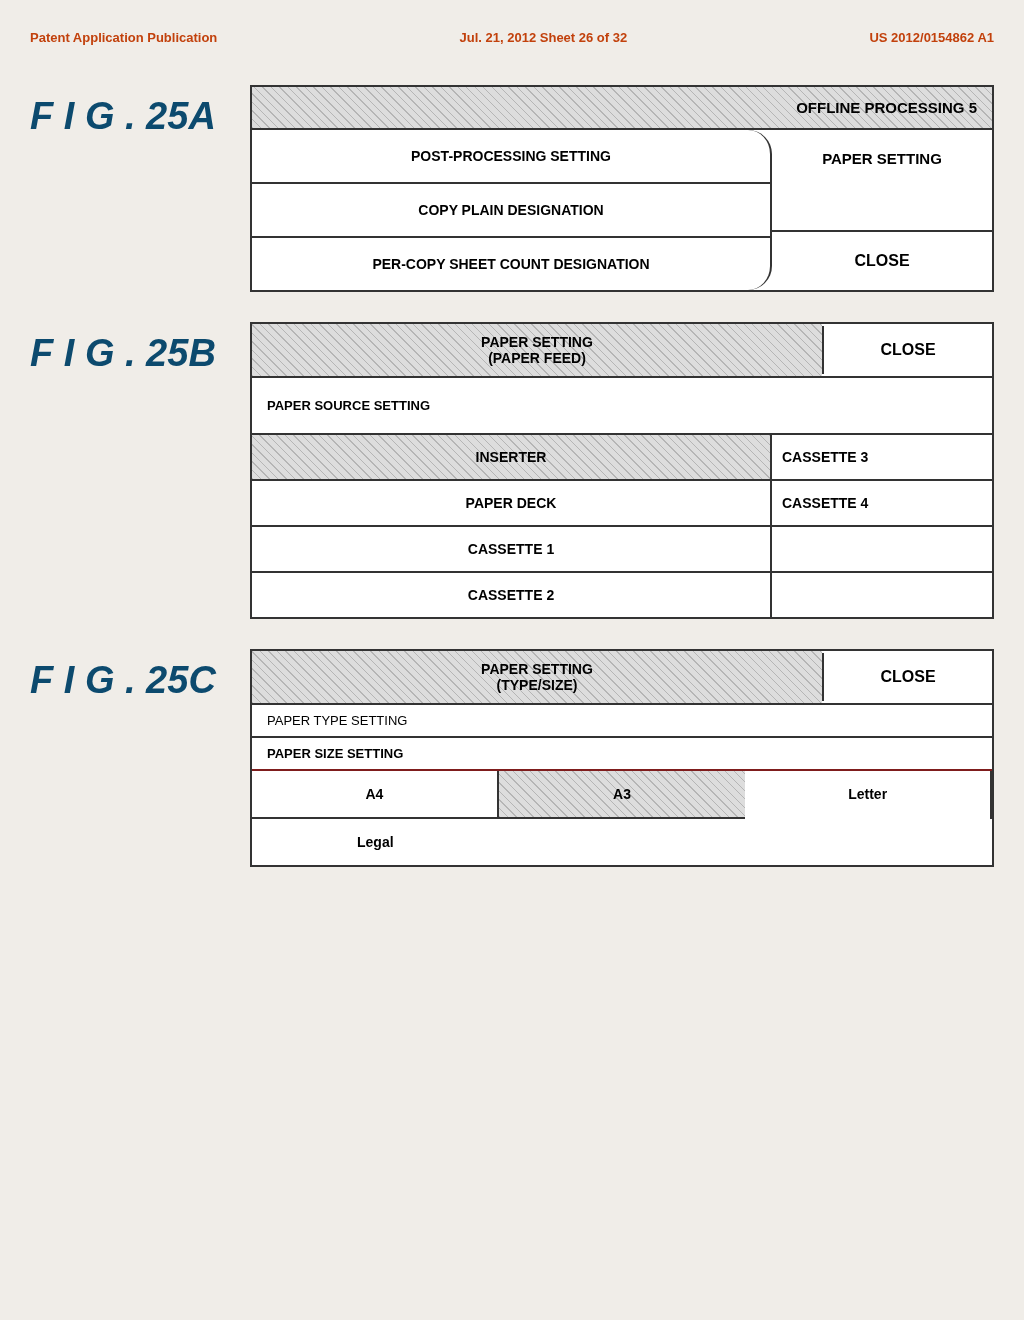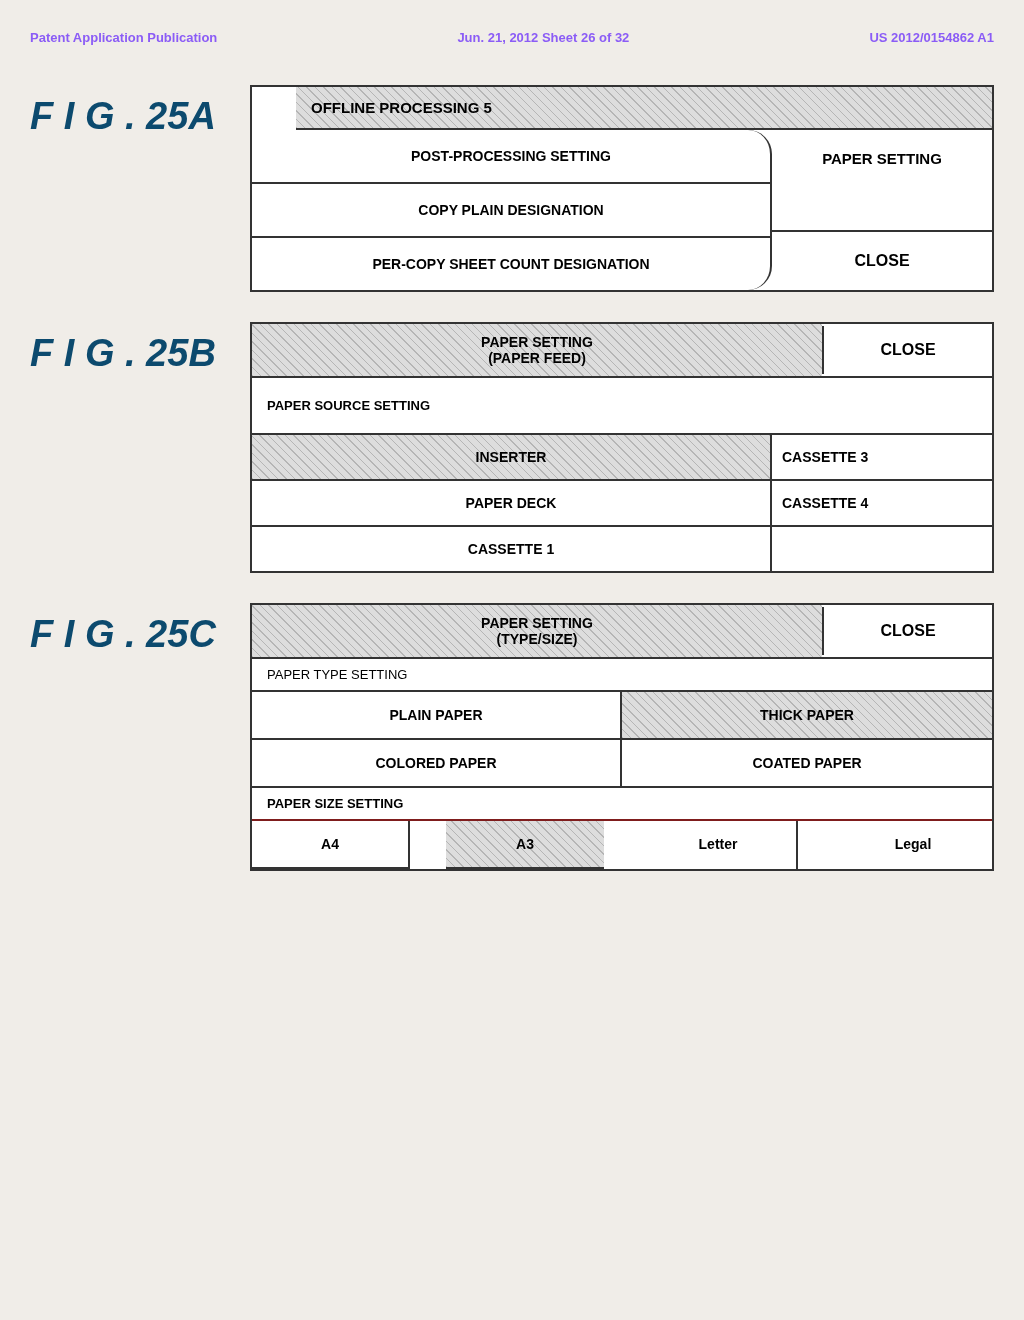--- a/index.html
+++ b/index.html
@@ -18,21 +18,21 @@
       background: #f0ede8;
       position: relative;
       padding: 20px 30px;
     }
 
     
     .patent-header {
       display: flex;
       justify-content: space-between;
       font-size: 13px;
-      color: #8b5cf6;
+      color: #c2410c;
       font-weight: bold;
       margin-bottom: 30px;
       padding: 10px 0;
     }
 
     
     .fig-label {
       font-size: 38px;
       font-weight: 900;
       color: #0c4a6e;
@@ -67,23 +67,22 @@
     
     .fig25a-diagram {
       width: 630px;
     }
 
     .fig25a-title {
       flex: 1;
       padding: 12px 15px;
       font-size: 15px;
       font-weight: bold;
-      text-align: left;
-      border-bottom: 2px solid #333;
-      margin-left: 44px;
+      text-align: right;
+      border-bottom: 2px solid #333;
     }
 
     .fig25a-title.hatched-box {
       background-image: repeating-linear-gradient(
         45deg,
         rgba(0,0,0,0.18) 0px,
         rgba(0,0,0,0.18) 1px,
         transparent 1px,
         transparent 6px
       );
@@ -301,22 +300,21 @@
 
     .size-section-label {
       padding: 8px 15px;
       font-size: 13px;
       font-weight: bold;
       border-bottom: 2px solid #7f1d1d;
     }
 
     .size-grid {
       display: grid;
-      grid-template-columns: 1fr 1fr 1fr 1fr;
-      gap: 36px;
+      grid-template-columns: 1fr 1fr 1fr;
     }
 
     .size-cell {
       padding: 15px 10px;
       font-size: 14px;
       font-weight: bold;
       text-align: center;
       border-bottom: 2px solid #333;
     }
 
@@ -339,21 +337,21 @@
       background-color: #ddd;
     }
   </style>
 </head>
 <body>
 
 <div class="page">
 
   <div class="patent-header">
     <span>Patent Application Publication</span>
-    <span>Jun. 21, 2012   Sheet 26 of 32</span>
+    <span>Jul. 21, 2012   Sheet 26 of 32</span>
     <span>US 2012/0154862 A1</span>
   </div>
 
   <div class="section">
     <div class="section-label">
       <span class="fig-label">F I G . 25A</span>
     </div>
     <div class="section-diagram fig25a-diagram diagram-box">
 
       <div class="fig25a-title hatched-box">OFFLINE PROCESSING 5</div>
@@ -394,44 +392,42 @@
         <div class="source-right-cell">CASSETTE 3</div>
       </div>
       <div class="source-row">
         <div class="source-left-cell">PAPER DECK</div>
         <div class="source-right-cell">CASSETTE 4</div>
       </div>
       <div class="source-row">
         <div class="source-left-cell">CASSETTE 1</div>
         <div class="source-right-cell"></div>
       </div>
+      <div class="source-row" style="border-bottom:none;">
+        <div class="source-left-cell">CASSETTE 2</div>
+        <div class="source-right-cell"></div>
+      </div>
     </div>
   </div>
 
   <div class="section">
     <div class="section-label">
       <span class="fig-label">F I G . 25C</span>
     </div>
     <div class="section-diagram fig25c-diagram diagram-box">
 
       <div class="fig25c-header">
         <div class="fig25c-title hatched-box">
           <span>PAPER SETTING<br>(TYPE/SIZE)</span>
         </div>
         <div class="fig25c-close">CLOSE</div>
       </div>
 
       <div class="type-section-label">PAPER TYPE SETTING</div>
 
-      <div class="type-grid">
-        <div class="type-cell">PLAIN PAPER</div>
-        <div class="type-cell hatched-box">THICK PAPER</div>
-        <div class="type-cell">COLORED PAPER</div>
-        <div class="type-cell">COATED PAPER</div>
-      </div>
 
       <div class="size-section-label">PAPER SIZE SETTING</div>
 
       <div class="size-grid">
         <div class="size-cell">A4</div>
         <div class="size-cell hatched-box">A3</div>
         <div class="size-cell" style="border-bottom:none;">Letter</div>
         <div class="size-cell" style="border-bottom:none;">Legal</div>
       </div>
     </div>

